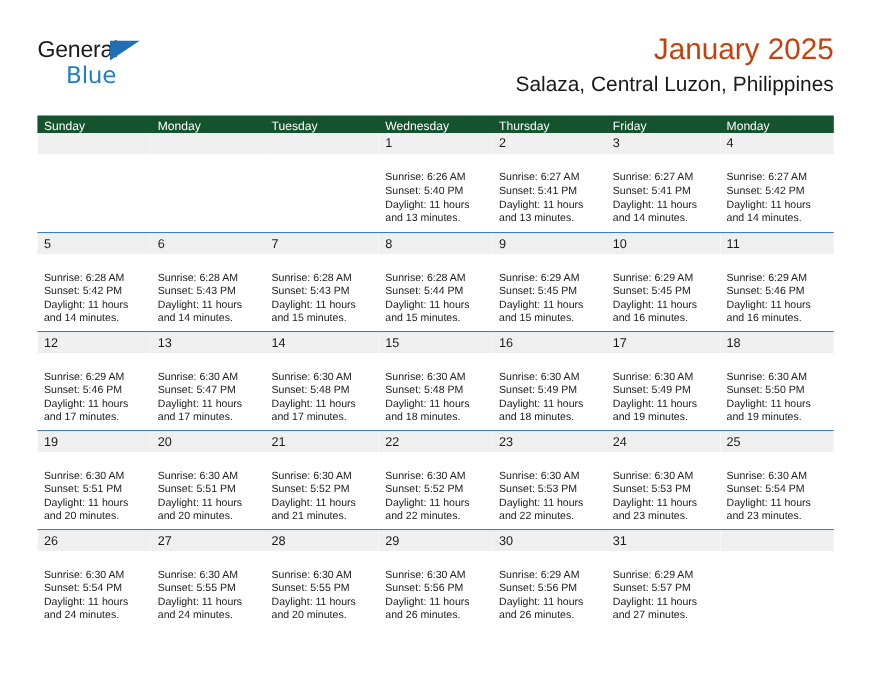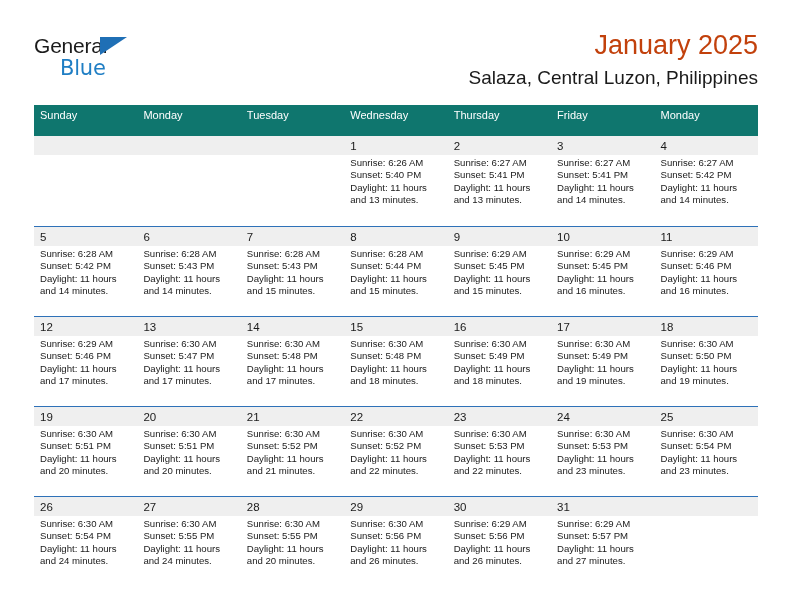--- a/index.html
+++ b/index.html
@@ -96,22 +96,22 @@
   
   .calendar {
     position: absolute;
     left: 34px;
     top: 105px;
     width: 724px;
   }
 
   .dow-row {
     display: flex;
-    background: #0f766e;
-    height: 31px;
+    background: #14532d;
+    height: 16px;
   }
   .dow-cell {
     flex: 1 1 0;
     color: #ffffff;
     font-size: 11px;
     line-height: 20px;
     padding-left: 6px;
     box-sizing: border-box;
     white-space: nowrap;
     overflow: hidden;
@@ -140,21 +140,21 @@
     box-sizing: border-box;
     padding-left: 6px;
   }
   .day-num {
     font-size: 11.5px;
     line-height: 19px;
     color: #1a1a1a;
   }
 
   .day-body {
-    padding: 2px 6px 0 6px;
+    padding: 16px 6px 0 6px;
   }
   .day-body .line {
     font-size: 9.6px;
     line-height: 12.3px;
     color: #202020;
     white-space: nowrap;
   }
 
   .day-cell.empty .day-num-band {
     background: #efefef;

